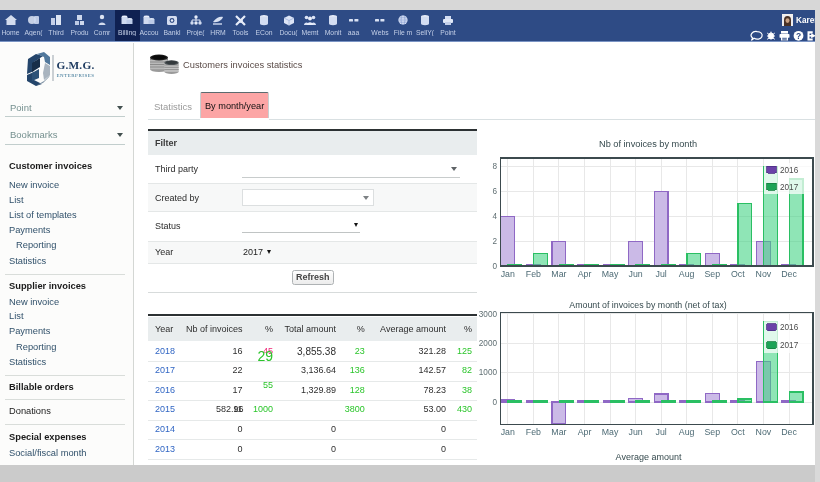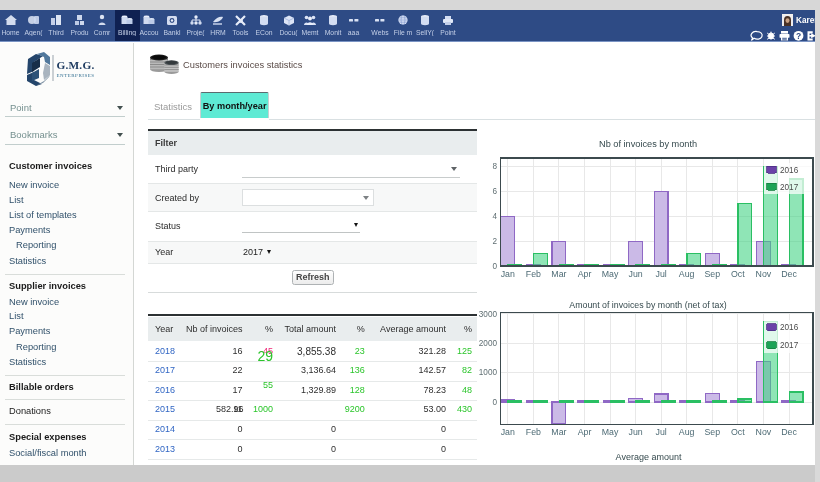--- a/index.html
+++ b/index.html
@@ -245,21 +245,21 @@
    <ellipse cx="10" cy="4.5" rx="9" ry="3" fill="#1d1d1d"></ellipse>
    <ellipse cx="10" cy="4.3" rx="7" ry="2.1" fill="#0a0a0a"></ellipse>
    <ellipse cx="22.5" cy="18.8" rx="7.2" ry="2.2" fill="#9a9a9a"></ellipse>
    <rect x="15.3" y="9.7" width="14.4" height="9.1" fill="#c4c4c4"></rect>
    <path d="M15.3 12 h14.4 M15.3 14.3 h14.4 M15.3 16.6 h14.4" stroke="#909090" stroke-width="1"></path>
    <ellipse cx="22.5" cy="9.7" rx="7.2" ry="2.4" fill="#4f5558"></ellipse>
    <ellipse cx="22.5" cy="9.5" rx="5.6" ry="1.7" fill="#343a3d"></ellipse>
  </svg>
  <div style="position:absolute;left:183px;top:60px;font-size:9.3px;color:#5a4b47">Customers invoices statistics</div>
  <div style="position:absolute;left:154px;top:100.5px;font-size:9.5px;color:#9a9a9a">Statistics</div>
- <div style="position:absolute;left:199.7px;top:92px;width:69.8px;height:27px;background:#5eead4;border:1px solid #c8cfd1;border-bottom:none;border-top-color:#5b6b6f;box-sizing:border-box;text-align:center;font-size:9.2px;font-weight:bold;color:#111;line-height:26px;border-radius:2px 2px 0 0">By month/year</div>
+ <div style="position:absolute;left:199.7px;top:92px;width:69.8px;height:27px;background:#fca5a5;border:1px solid #c8cfd1;border-bottom:none;border-top-color:#5b6b6f;box-sizing:border-box;text-align:center;font-size:9.2px;font-weight:normal;color:#111;line-height:26px;border-radius:2px 2px 0 0">By month/year</div>
  <div style="position:absolute;left:148px;top:118.8px;width:667px;height:1px;background:#d9e0e2"></div>
  <div style="position:absolute;left:199.7px;top:118.3px;width:69.8px;height:2px;background:#fff"></div>
 
 <div style="position:absolute;left:148px;top:128.5px;width:329px;height:2.2px;background:#2c3133"></div>
 <div style="position:absolute;left:148px;top:130.7px;width:329px;height:24.4px;background:#e9edee"></div>
 <div style="position:absolute;left:155px;top:137.5px;font-size:9px;font-weight:bold;color:#3a3a3a">Filter</div>
 <div style="position:absolute;left:148px;top:183.3px;width:329px;height:27.5px;background:#f7f8f8"></div>
 <div style="position:absolute;left:148px;top:240.8px;width:329px;height:22.6px;background:#f7f8f8"></div>
 <div style="position:absolute;left:148px;top:183px;width:329px;height:1px;background:#e4e7e7"></div>
 <div style="position:absolute;left:148px;top:210.8px;width:329px;height:1px;background:#e4e7e7"></div>
@@ -305,27 +305,27 @@
     <div style="position:absolute;left:244.7px;width:120px;text-align:right;top:365.2px;font-size:9px;color:#2bc52b">136</div>
     <div style="position:absolute;left:326px;width:120px;text-align:right;top:365.2px;font-size:9px;color:#2f2f2f">142.57</div>
     <div style="position:absolute;left:352px;width:120px;text-align:right;top:365.2px;font-size:9px;color:#2bc52b">82</div>
     <div style="position:absolute;left:148px;top:400.1px;width:329px;height:1px;background:#e6e9e9"></div>
     <div style="position:absolute;left:155px;top:384.8px;font-size:9px;color:#3166c4">2016</div>
     <div style="position:absolute;left:122.5px;width:120px;text-align:right;top:384.8px;font-size:9px;color:#2f2f2f">17</div>
     <div style="position:absolute;left:153px;width:120px;text-align:right;top:380px;font-size:9px;color:#2bc52b">55</div>
     <div style="position:absolute;left:216px;width:120px;text-align:right;top:384.8px;font-size:9px;color:#2f2f2f">1,329.89</div>
     <div style="position:absolute;left:244.7px;width:120px;text-align:right;top:384.8px;font-size:9px;color:#2bc52b">128</div>
     <div style="position:absolute;left:326px;width:120px;text-align:right;top:384.8px;font-size:9px;color:#2f2f2f">78.23</div>
-    <div style="position:absolute;left:352px;width:120px;text-align:right;top:384.8px;font-size:9px;color:#2bc52b">48</div>
+    <div style="position:absolute;left:352px;width:120px;text-align:right;top:384.8px;font-size:9px;color:#2bc52b">38</div>
     <div style="position:absolute;left:148px;top:419.8px;width:329px;height:1px;background:#e6e9e9"></div>
     <div style="position:absolute;left:155px;top:404.4px;font-size:9px;color:#3166c4">2015</div>
     <div style="position:absolute;left:122.5px;width:120px;text-align:right;top:404.4px;font-size:9px;color:#2f2f2f">11</div>
     <div style="position:absolute;left:153px;width:120px;text-align:right;top:404.4px;font-size:9px;color:#2bc52b">1000</div>
     <div style="position:absolute;left:216px;width:120px;text-align:left;top:404.4px;font-size:9px;color:#2f2f2f">582.96</div>
-    <div style="position:absolute;left:244.7px;width:120px;text-align:right;top:404.4px;font-size:9px;color:#2bc52b">9200</div>
+    <div style="position:absolute;left:244.7px;width:120px;text-align:right;top:404.4px;font-size:9px;color:#2bc52b">3800</div>
     <div style="position:absolute;left:326px;width:120px;text-align:right;top:404.4px;font-size:9px;color:#2f2f2f">53.00</div>
     <div style="position:absolute;left:352px;width:120px;text-align:right;top:404.4px;font-size:9px;color:#2bc52b">430</div>
     <div style="position:absolute;left:148px;top:439.4px;width:329px;height:1px;background:#e6e9e9"></div>
     <div style="position:absolute;left:155px;top:424.1px;font-size:9px;color:#3166c4">2014</div>
     <div style="position:absolute;left:122.5px;width:120px;text-align:right;top:424.1px;font-size:9px;color:#2f2f2f">0</div>
     <div style="position:absolute;left:216px;width:120px;text-align:right;top:424.1px;font-size:9px;color:#2f2f2f">0</div>
     <div style="position:absolute;left:326px;width:120px;text-align:right;top:424.1px;font-size:9px;color:#2f2f2f">0</div>
     <div style="position:absolute;left:148px;top:459.0px;width:329px;height:1px;background:#e6e9e9"></div>
     <div style="position:absolute;left:155px;top:443.7px;font-size:9px;color:#3166c4">2013</div>
     <div style="position:absolute;left:122.5px;width:120px;text-align:right;top:443.7px;font-size:9px;color:#2f2f2f">0</div>

